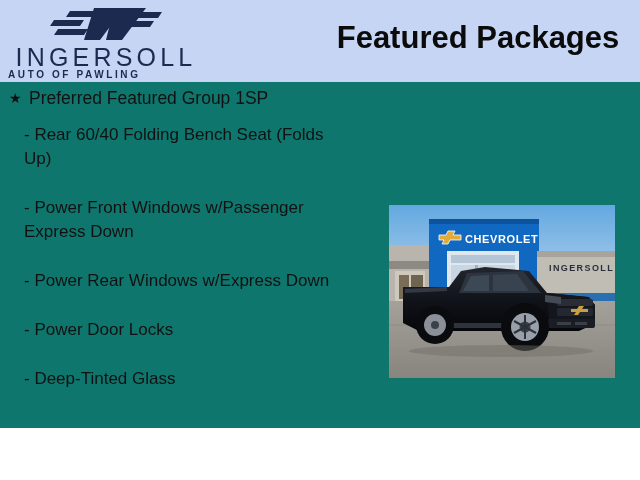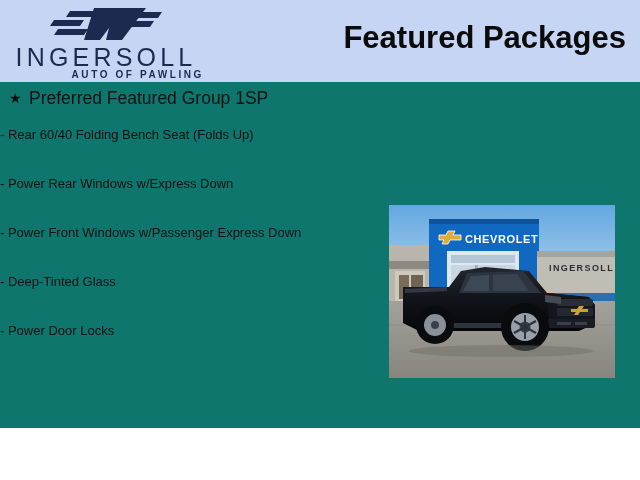--- a/index.html
+++ b/index.html
@@ -42,33 +42,33 @@
     font-weight: 400;
     letter-spacing: 4.2px;
     color: #1b2a4e;
     line-height: 1;
     white-space: nowrap;
   }
   .brand-tagline {
     position: absolute;
     left: 8px; top: 68px;
     width: 196px;
-    text-align: right;
+    text-align: left;
     font-size: 10px;
     font-weight: bold;
     letter-spacing: 2.6px;
     color: #1b2a4e;
     line-height: 1;
     white-space: nowrap;
   }
   .page-title {
     position: absolute;
     left: 330px; top: 21px;
     width: 296px;
-    text-align: right;
+    text-align: center;
     font-size: 31px;
     font-weight: bold;
     color: #0b0b0b;
     line-height: 1.1;
     white-space: nowrap;
   }
 
   
   .feature-list {
     position: absolute;
@@ -86,21 +86,22 @@
   }
   .star-icon {
     position: absolute;
     left: 9px; top: 0;
     font-size: 14px;
     line-height: 21px;
     color: #111111;
   }
   .feature-item {
     margin: 0 0 9px 0;
-    font-size: 13px;
+    padding-left: 24px;
+    font-size: 17px;
     color: #111111;
     line-height: 24px;
     max-width: 350px;
   }
   .feature-item.spaced { margin-bottom: 25px; }
 
   
   .vehicle-photo {
     position: absolute;
     left: 389px; top: 205px;
@@ -141,24 +142,24 @@
   </div>
 
   <div class="feature-list">
 
     <div class="feature-group">
       <span class="star-icon">★</span>
       <span>Preferred Featured Group 1SP</span>
     </div>
 
     <div class="feature-item spaced">- Rear 60/40 Folding Bench Seat (Folds Up)</div>
+    <div class="feature-item spaced">- Power Front Windows w/Passenger Express Down</div>
     <div class="feature-item spaced">- Power Rear Windows w/Express Down</div>
-    <div class="feature-item spaced">- Power Front Windows w/Passenger Express Down</div>
+    <div class="feature-item spaced">- Power Door Locks</div>
     <div class="feature-item spaced">- Deep-Tinted Glass</div>
-    <div class="feature-item spaced">- Power Door Locks</div>
   </div>
 
   <div class="vehicle-photo">
     <svg viewBox="0 0 226 173" aria-hidden="true">
       <defs>
         <linearGradient id="sky" x1="0" y1="0" x2="0" y2="1">
           <stop offset="0%" stop-color="#63a8e0"></stop>
           <stop offset="100%" stop-color="#bcd8ef"></stop>
         </linearGradient>
         <linearGradient id="ground" x1="0" y1="0" x2="0" y2="1">

